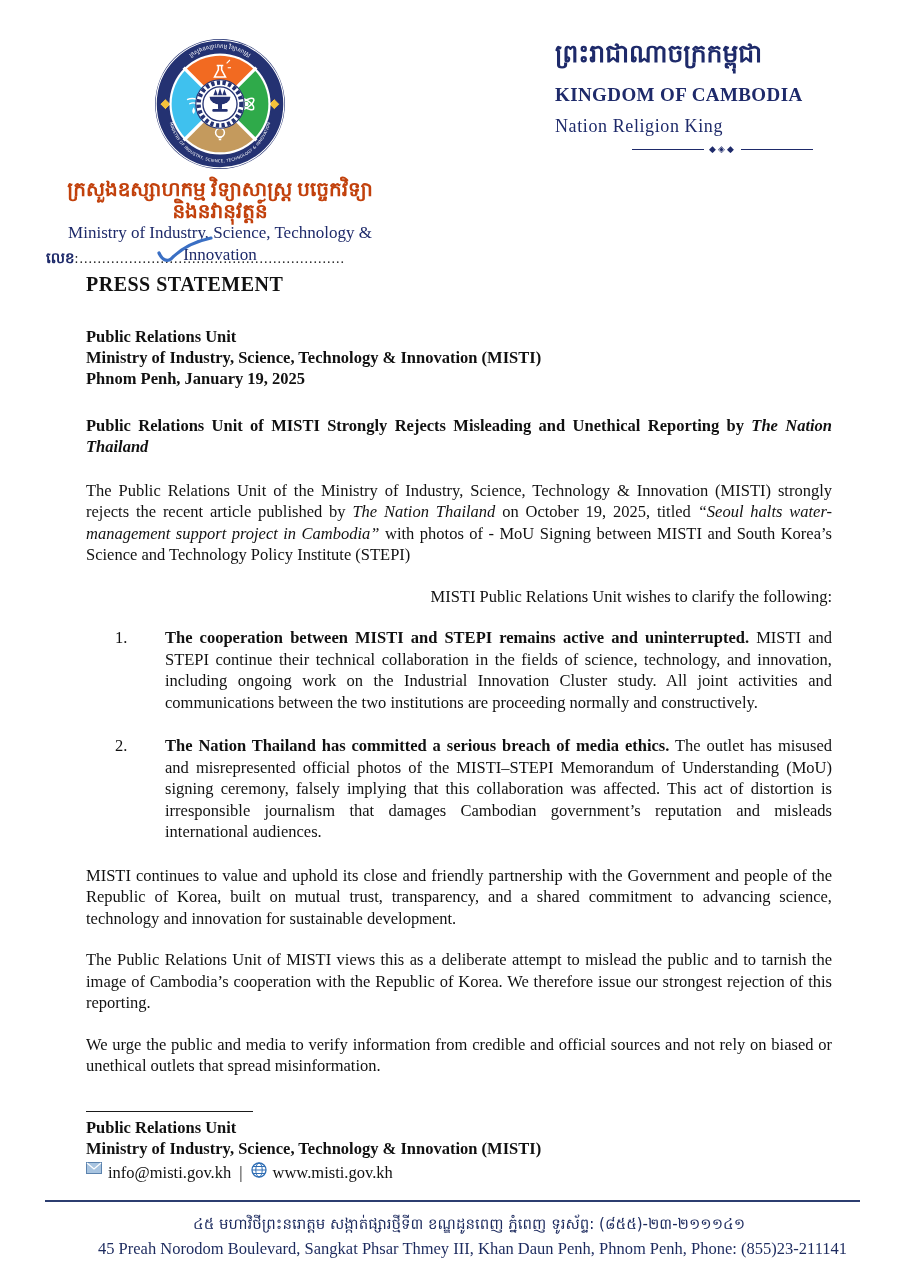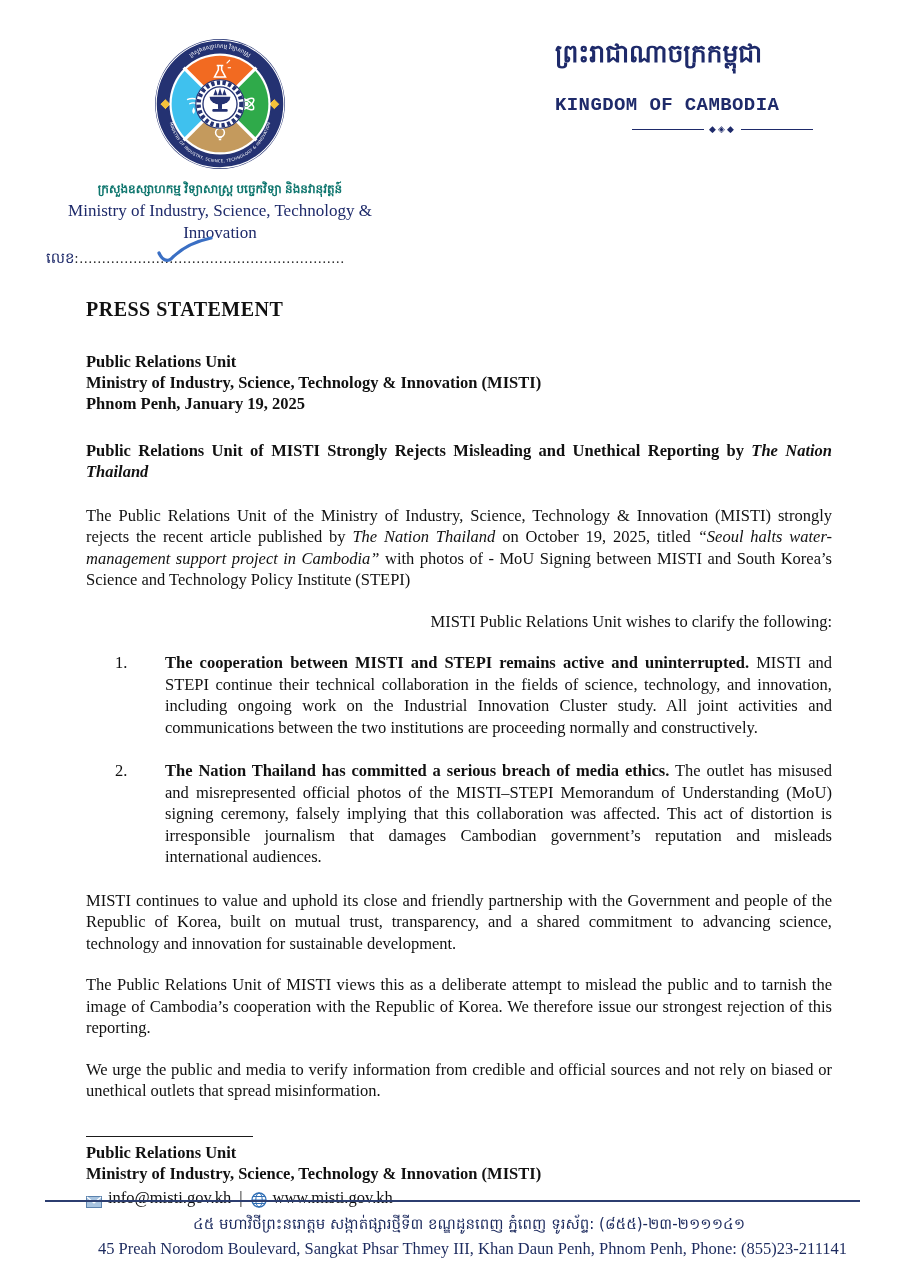--- a/index.html
+++ b/index.html
@@ -2,55 +2,55 @@
 <html><head>
 <meta charset="utf-8">
 <style>
   html,body{margin:0;padding:0;}
   body{background:#e8e8e8;font-family:"Liberation Serif",serif;}
   .page{position:relative;width:905px;height:1280px;background:#ffffff;margin:0 auto;overflow:hidden;color:#111;}
 
   
   .hdr-left{position:absolute;left:50px;top:38px;width:340px;text-align:center;}
   .logo-wrap{display:flex;justify-content:center;margin-bottom:8px;}
-  .ministry-kh{font-family:Liberation Sans, sans-serif;font-weight:bold;color:#0f766e;font-size:12px;line-height:22px;}
+  .ministry-kh{font-family:Liberation Serif, serif;font-weight:bold;color:#c2410c;font-size:20px;line-height:22px;}
   .ministry-en{color:#1e2a6a;font-size:17px;line-height:22px;font-family:"Liberation Serif",serif;}
   .hdr-right{position:absolute;left:555px;top:36px;width:335px;text-align:left;color:#1e2a6a;}
   .kingdom-kh1{font-family:"DejaVu Sans",sans-serif;font-weight:bold;font-size:25px;line-height:36px;}
   .kingdom-kh2{font-family:"DejaVu Sans",sans-serif;font-weight:bold;font-size:21px;line-height:34px;}
-  .kingdom-en{font-weight:bold;font-size:19px;line-height:30px;letter-spacing:.4px;margin-top:18px;font-family:Liberation Mono, monospace;}
+  .kingdom-en{font-weight:bold;font-size:19px;line-height:30px;letter-spacing:.4px;margin-top:8px;}
   .motto-en{font-size:18px;line-height:28px;letter-spacing:.6px;margin-top:2px;}
   .divider{display:flex;align-items:center;justify-content:center;margin-top:4px;color:#1e2a6a;}
   .divider .rule{height:1px;background:#1e2a6a;width:72px;}
   .divider .orn{font-family:"DejaVu Sans",sans-serif;font-size:9px;letter-spacing:2px;padding:0 5px;}
 
   
   .ref-line{position:absolute;left:46px;top:248px;font-size:17px;color:#1e2a6a;}
-  .ref-label{font-family:"DejaVu Sans",sans-serif;font-weight:normal;font-size:15px;}
+  .ref-label{font-family:"DejaVu Sans",sans-serif;font-weight:bold;font-size:15px;}
   .ref-dots{color:#222;letter-spacing:1px;font-size:14px;}
   .ref-check{position:absolute;left:110px;top:-12px;}
 
   
-  .doc-body{position:absolute;left:86px;top:299px;width:746px;font-size:16.5px;line-height:21.5px;text-align:justify;}
+  .doc-body{position:absolute;left:86px;top:274px;width:746px;font-size:16.5px;line-height:21.5px;text-align:justify;}
   .press-title{font-size:20px;font-weight:bold;letter-spacing:.5px;margin:0 0 30px 0;text-align:left;}
   .from-block{font-weight:bold;line-height:21px;margin-bottom:26px;text-align:left;}
   .subject{font-weight:bold;margin-bottom:22px;}
   .para{margin-bottom:20px;}
   .clarify{margin-bottom:20px;text-align:right;}
   .point{display:flex;margin:0 0 22px 0;}
   .point .num{flex:0 0 28px;margin-left:29px;}
   .point .ptext{flex:1;margin-left:22px;}
   .lead-bold{font-weight:bold;}
   .it{font-style:italic;}
 
   
   .sig{margin-top:34px;text-align:left;}
   .sig-rule{width:167px;border-top:1.6px solid #1a1a1a;margin-bottom:5px;}
   .sig-unit,.sig-ministry{font-weight:bold;line-height:21px;}
-  .contact{display:flex;align-items:flex-end;gap:6px;margin-top:3px;font-size:16.5px;}
+  .contact{display:flex;align-items:flex-start;gap:6px;margin-top:3px;font-size:16.5px;}
   .contact .sep{margin:0 2px;}
 
   
   .footer{position:absolute;left:0;bottom:18px;width:100%;text-align:center;color:#1c2a5e;}
   .footer-rule{height:2px;background:#2c3e70;margin:0 45px 10px 45px;}
   .footer-kh{font-family:"DejaVu Sans",sans-serif;font-size:15px;line-height:24px;padding-left:33px;}
   .footer-en{font-size:16.5px;line-height:26px;padding-left:40px;}
 </style>
 </head>
 <body>
@@ -116,20 +116,21 @@
         </g>
       </svg>
     </div>
     <div class="ministry-kh">ក្រសួងឧស្សាហកម្ម វិទ្យាសាស្ត្រ បច្ចេកវិទ្យា និងនវានុវត្តន៍</div>
     <div class="ministry-en">Ministry of Industry, Science, Technology &amp; Innovation</div>
   </div>
 
   <div class="hdr-right">
     <div class="kingdom-kh1">ព្រះរាជាណាចក្រកម្ពុជា</div>
     <div class="kingdom-en">KINGDOM OF CAMBODIA</div>
+    <div class="motto-en">Nation Religion King</div>
     <div class="divider">
       <span class="rule"></span>
       <span class="orn">◆◈◆</span>
       <span class="rule"></span>
     </div>
   </div>
 
   <div class="ref-line">
     <span class="ref-label">លេខ</span><span class="ref-dots">:...........................................................</span>
     <svg class="ref-check" width="58" height="28" viewBox="0 0 58 28">

